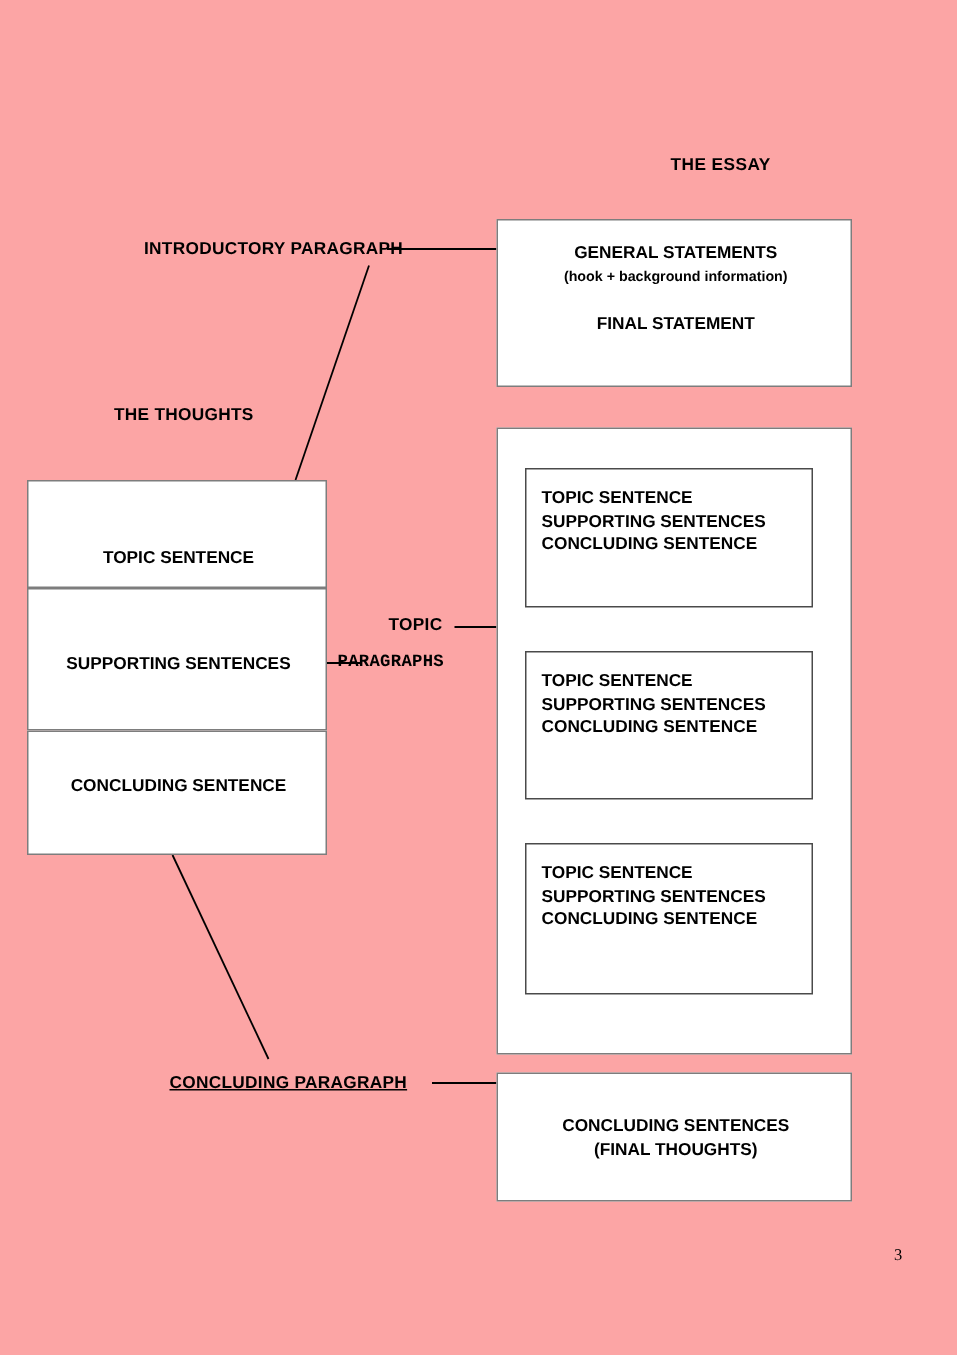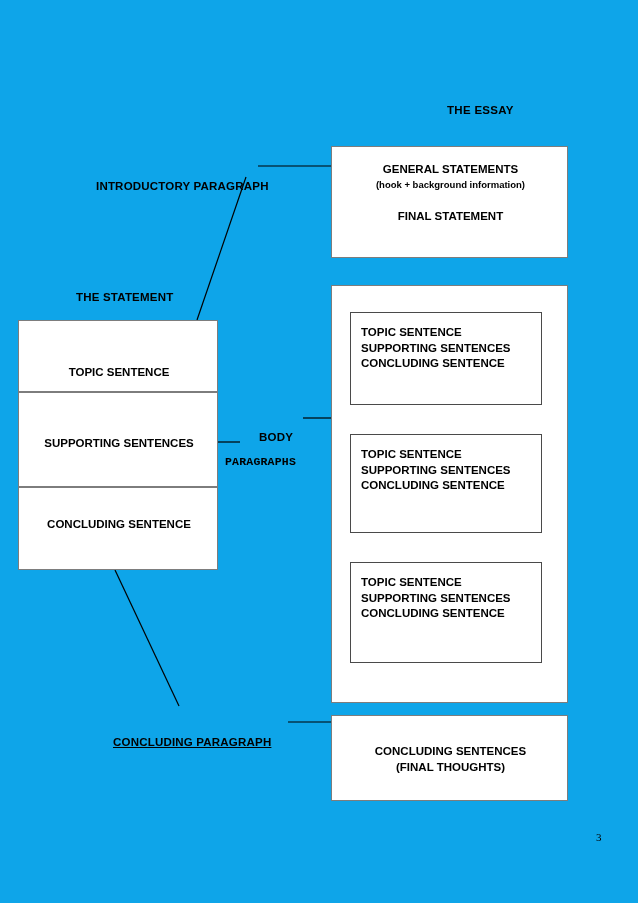--- a/index.html
+++ b/index.html
@@ -8,31 +8,30 @@
     background: #ffffff;
   }
   body {
     font-family: "Liberation Sans", sans-serif;
     color: #000000;
   }
   #page {
     position: relative;
     width: 638px;
     height: 903px;
-    background: #0ea5e9;
+    background: #fca5a5;
     overflow: hidden;
   }
   .lbl {
     position: absolute;
     font-weight: bold;
     font-size: 11.5px;
     letter-spacing: 0.2px;
     white-space: nowrap;
     color: #000;
-    margin-top: 20px;
   }
   .box {
     position: absolute;
     border: 1px solid #7d7d7d;
     background: #ffffff;
     box-sizing: border-box;
   }
   .box-dark {
     border: 1px solid #4a4a4a;
   }
@@ -109,33 +108,33 @@
   </svg>
 
   <div class="lbl" style="left:96px; top:160px;">INTRODUCTORY  PARAGRAPH</div>
 
   <div class="box" style="left:331px; top:146px; width:237px; height:112px;">
     <div class="centered-block sub" style="left:0; top:32px; width:237px;">(hook + background information)</div>
     <div class="centered-block" style="left:0; top:16px; width:237px;">GENERAL STATEMENTS</div>
     <div class="centered-block" style="left:0; top:63px; width:237px;">FINAL STATEMENT</div>
   </div>
 
-  <div class="lbl" style="left:76px; top:271px;">THE STATEMENT</div>
+  <div class="lbl" style="left:76px; top:271px;">THE THOUGHTS</div>
 
   <div class="box" style="left:18px; top:320px; width:200px; height:72px;">
     <div class="cell-text" style="left:0; top:45px; width:200px; text-align:center;">TOPIC SENTENCE</div>
   </div>
   <div class="box" style="left:18px; top:392px; width:200px; height:95px;">
     <div class="cell-text" style="left:0; top:44px; width:200px; text-align:center;">SUPPORTING   SENTENCES</div>
   </div>
   <div class="box" style="left:18px; top:487px; width:200px; height:83px;">
     <div class="cell-text" style="left:0; top:30px; width:200px; text-align:center;">CONCLUDING SENTENCE</div>
   </div>
 
-  <div class="lbl" style="left:259px; top:411px;">BODY</div>
+  <div class="lbl" style="left:259px; top:411px;">TOPIC</div>
   <div class="lbl" style="left:225px; top:435px;font-family:Liberation Mono, monospace;">PARAGRAPHS</div>
 
   <div class="box" style="left:331px; top:285px; width:237px; height:418px;"></div>
 
   <div class="box box-dark" style="left:350px; top:312px; width:192px; height:93px;">
     <div class="body-box-text">
       <div>TOPIC SENTENCE</div>
       <div>SUPPORTING SENTENCES</div>
       <div>CONCLUDING SENTENCE</div>
     </div>

